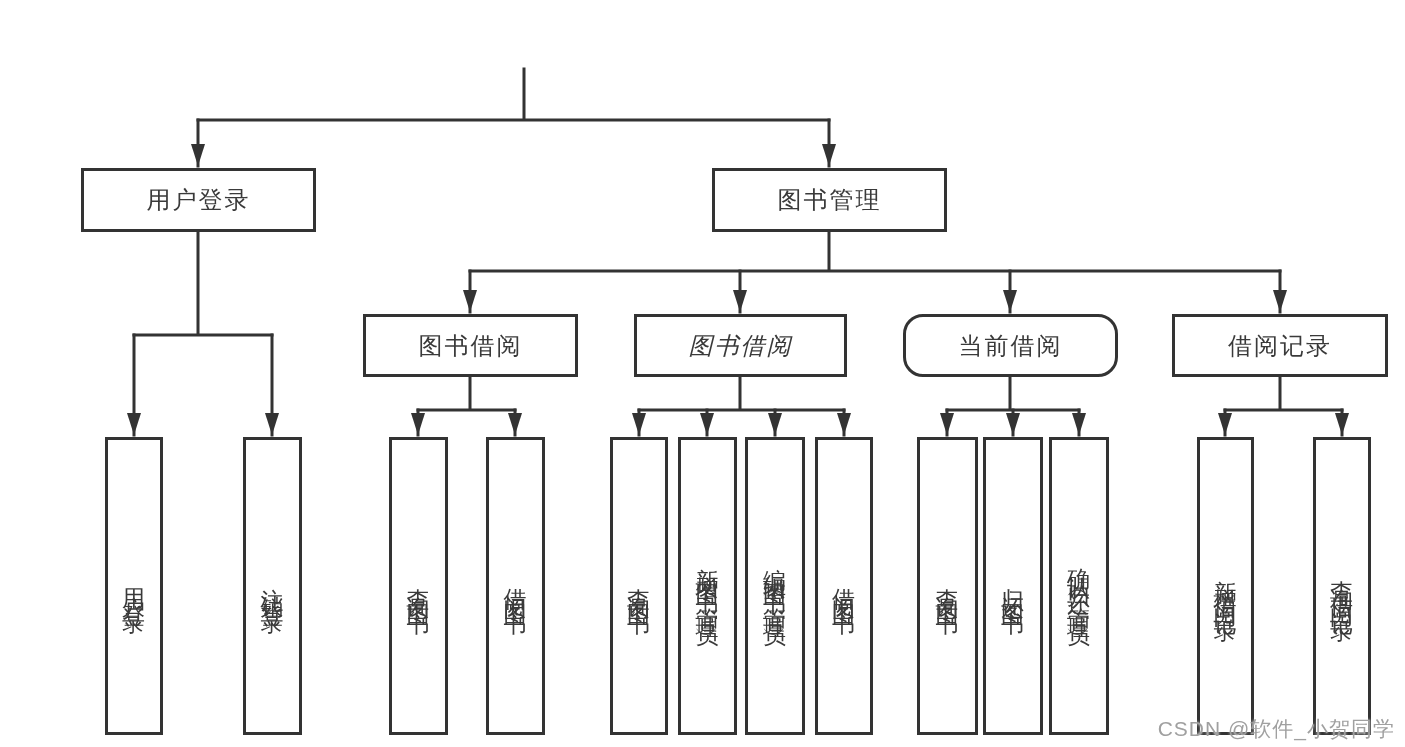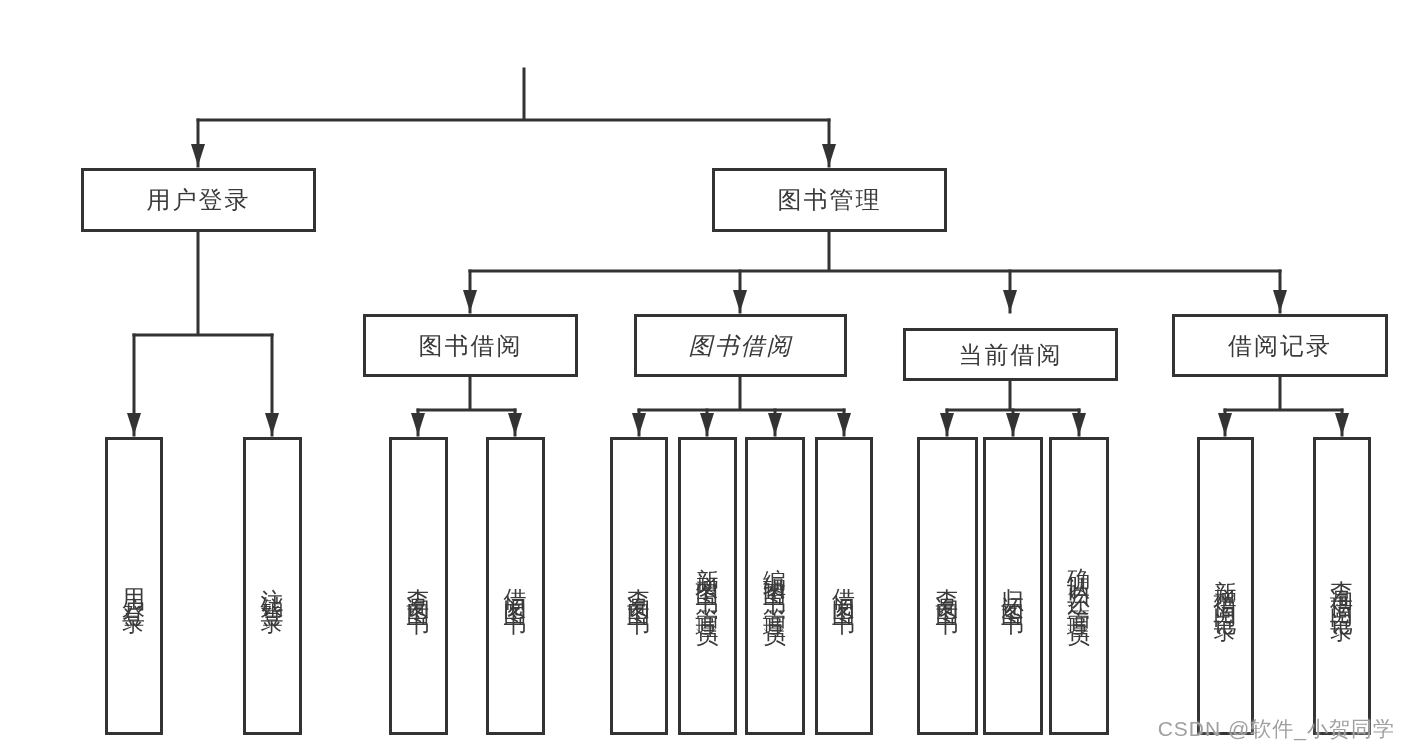--- a/index.html
+++ b/index.html
@@ -109,21 +109,21 @@
     <path class="connector" marker-end="url(#arrow)" d="M1225,410 V435"></path>
     <path class="connector" marker-end="url(#arrow)" d="M1342,410 V435"></path>
   </svg>
 
 
   <div class="box h-label" style="left:81px; top:168px; width:235px; height:64px;">用户登录</div>
   <div class="box h-label" style="left:712px; top:168px; width:235px; height:64px;">图书管理</div>
 
   <div class="box h-label" style="left:363px; top:314px; width:215px; height:63px;">图书借阅</div>
   <div class="box h-label" style="left:634px; top:314px; width:213px; height:63px;font-style:italic;">图书借阅</div>
-  <div class="box h-label" style="left:903px; top:328px; width:215px; height:53px;">当前借阅</div>
+  <div class="box h-label" style="left:903px; top:314px; width:215px; height:63px;border-radius:20px;">当前借阅</div>
   <div class="box h-label" style="left:1172px; top:314px; width:216px; height:63px;">借阅记录</div>
 
   <div class="box leaf" style="left:105px; top:437px; width:58px; height:298px;">用户登录</div>
   <div class="box leaf" style="left:243px; top:437px; width:59px; height:298px;">注销登录</div>
 
   <div class="box leaf" style="left:389px; top:437px; width:59px; height:298px;">查询图书</div>
   <div class="box leaf" style="left:486px; top:437px; width:59px; height:298px;">借阅图书</div>
 
   <div class="box leaf" style="left:610px; top:437px; width:58px; height:298px;">查询图书</div>
   <div class="box leaf" style="left:678px; top:437px; width:59px; height:298px;">新增图书（管理员）</div>

